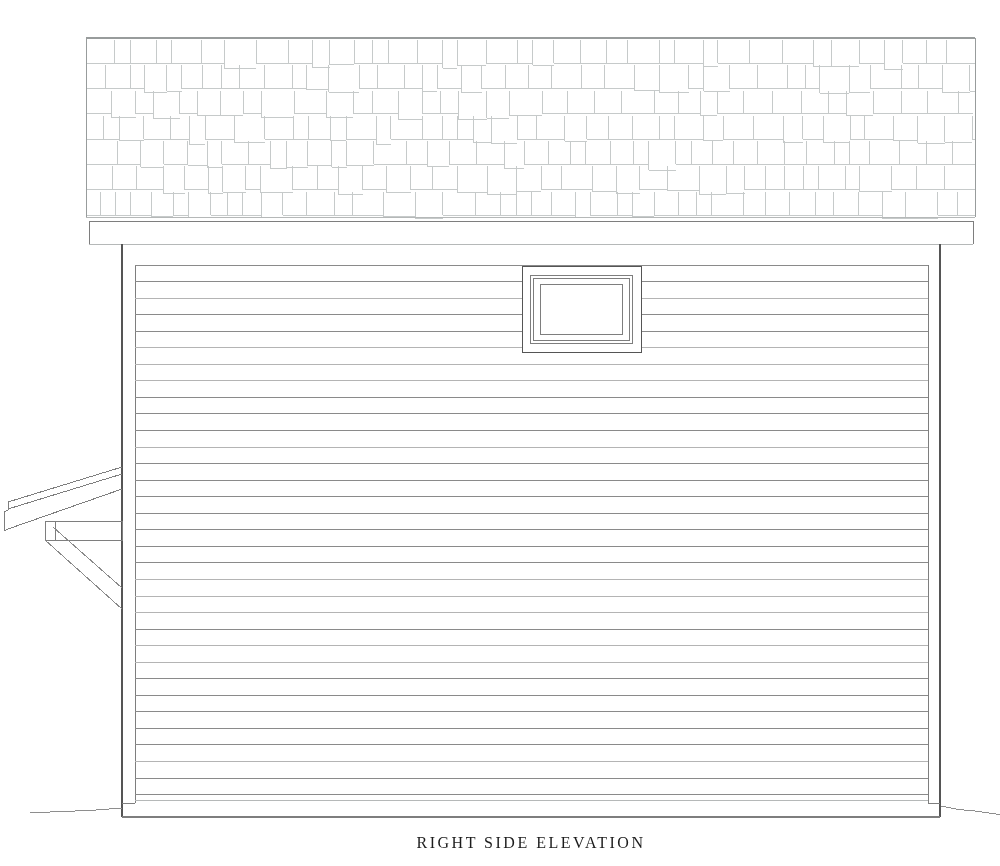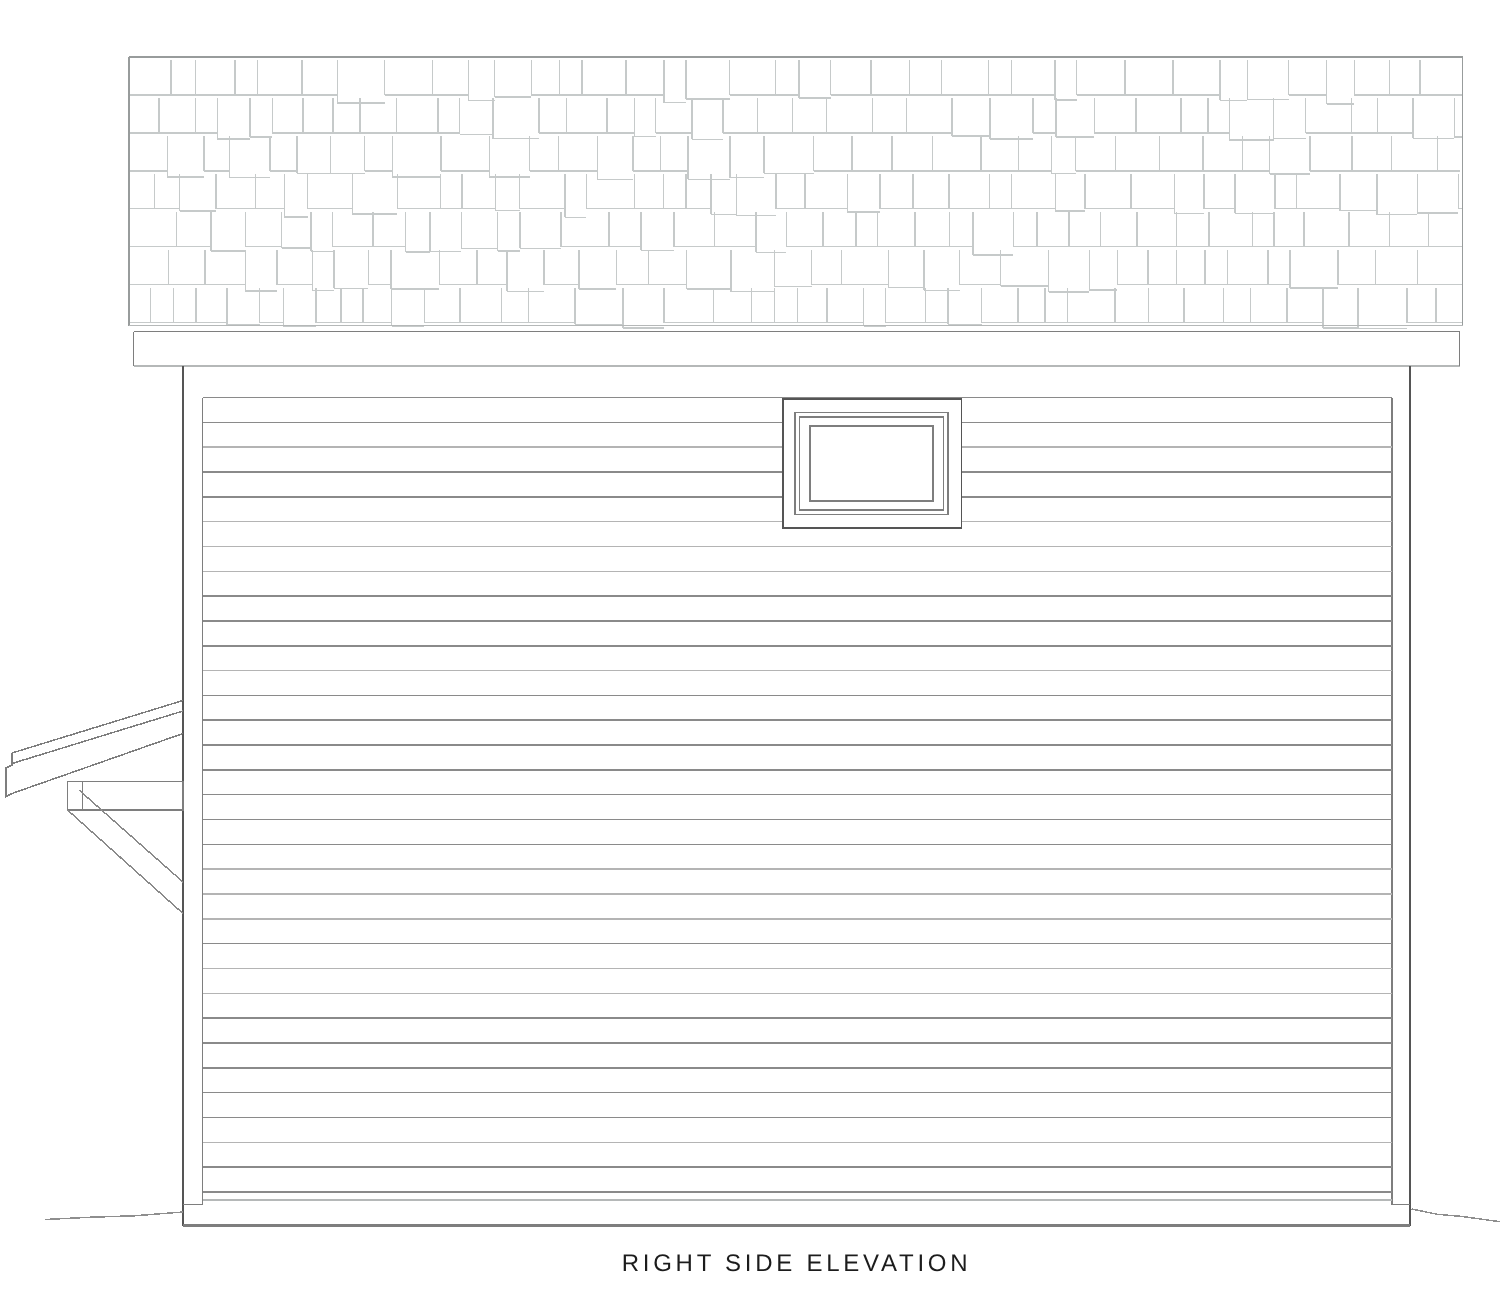--- a/index.html
+++ b/index.html
@@ -1,21 +1,21 @@
 <!DOCTYPE html>
 <html><head>
 <meta charset="utf-8">
 <style>
   html,body{margin:0;padding:0;background:#ffffff;}
   .sheet{
     position:relative;
     width:1000px;height:866px;
     background:#ffffff;
     overflow:hidden;
-    font-family:Liberation Sans, sans-serif;
+    font-family:Liberation Serif, serif;
   }
   .sheet svg{position:absolute;left:0;top:0;}
   .drawing-title{
     position:absolute;
     left:531px; top:834px;
     transform:translateX(-50%);
     font-size:16px;
     font-weight:500;
     letter-spacing:2.5px;
     color:#1c1c1c;

